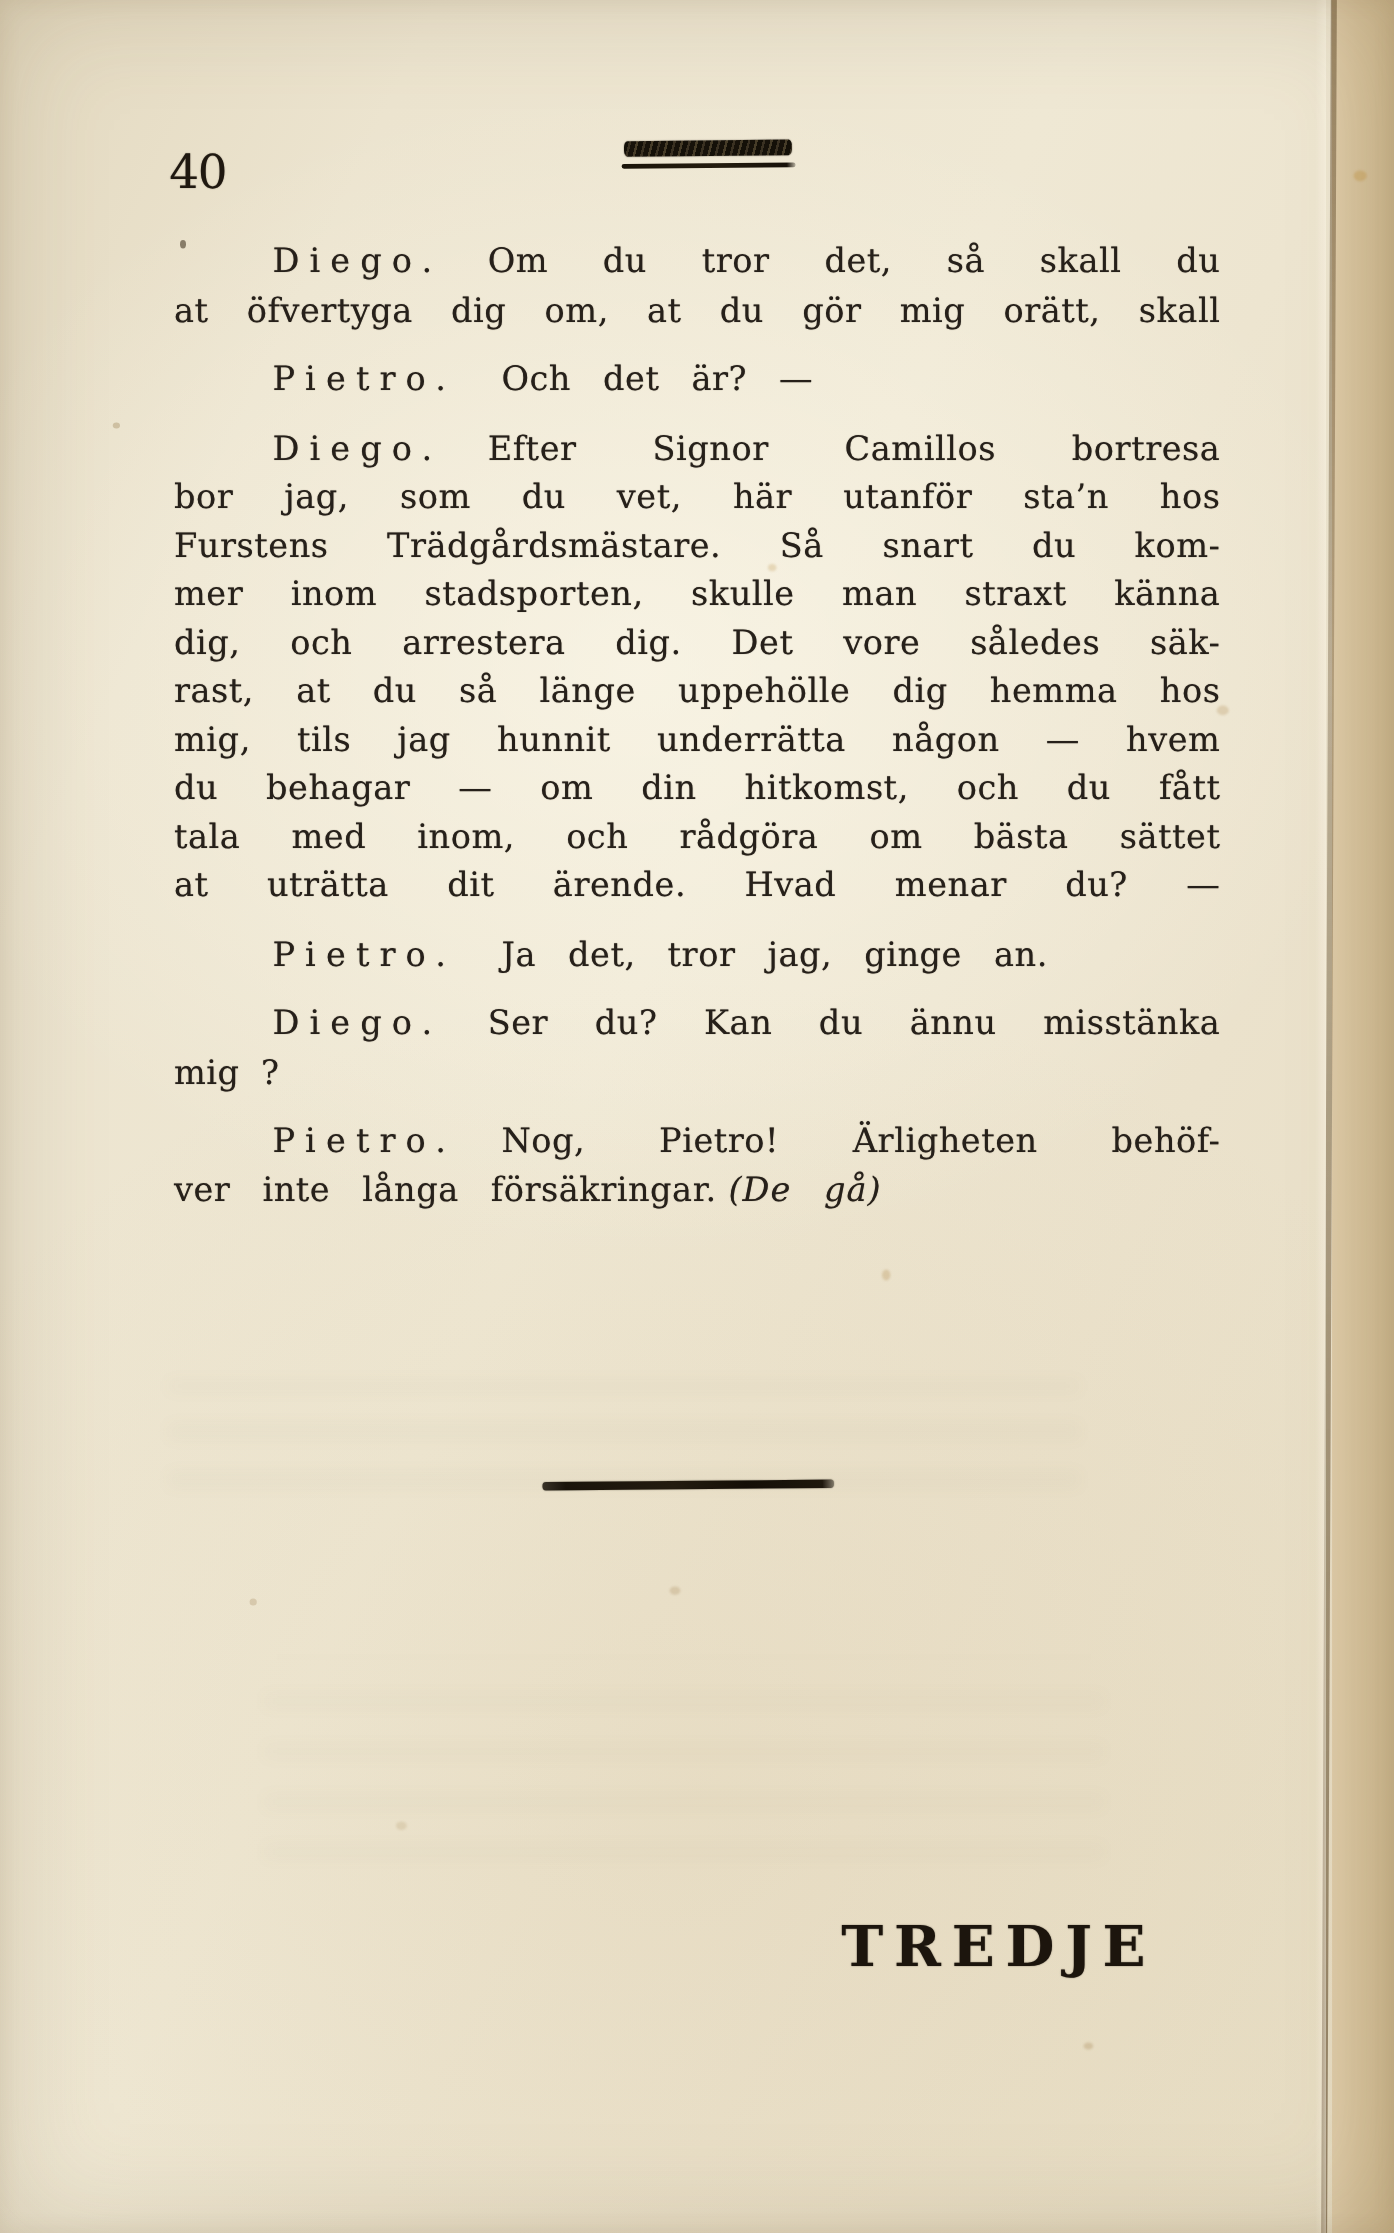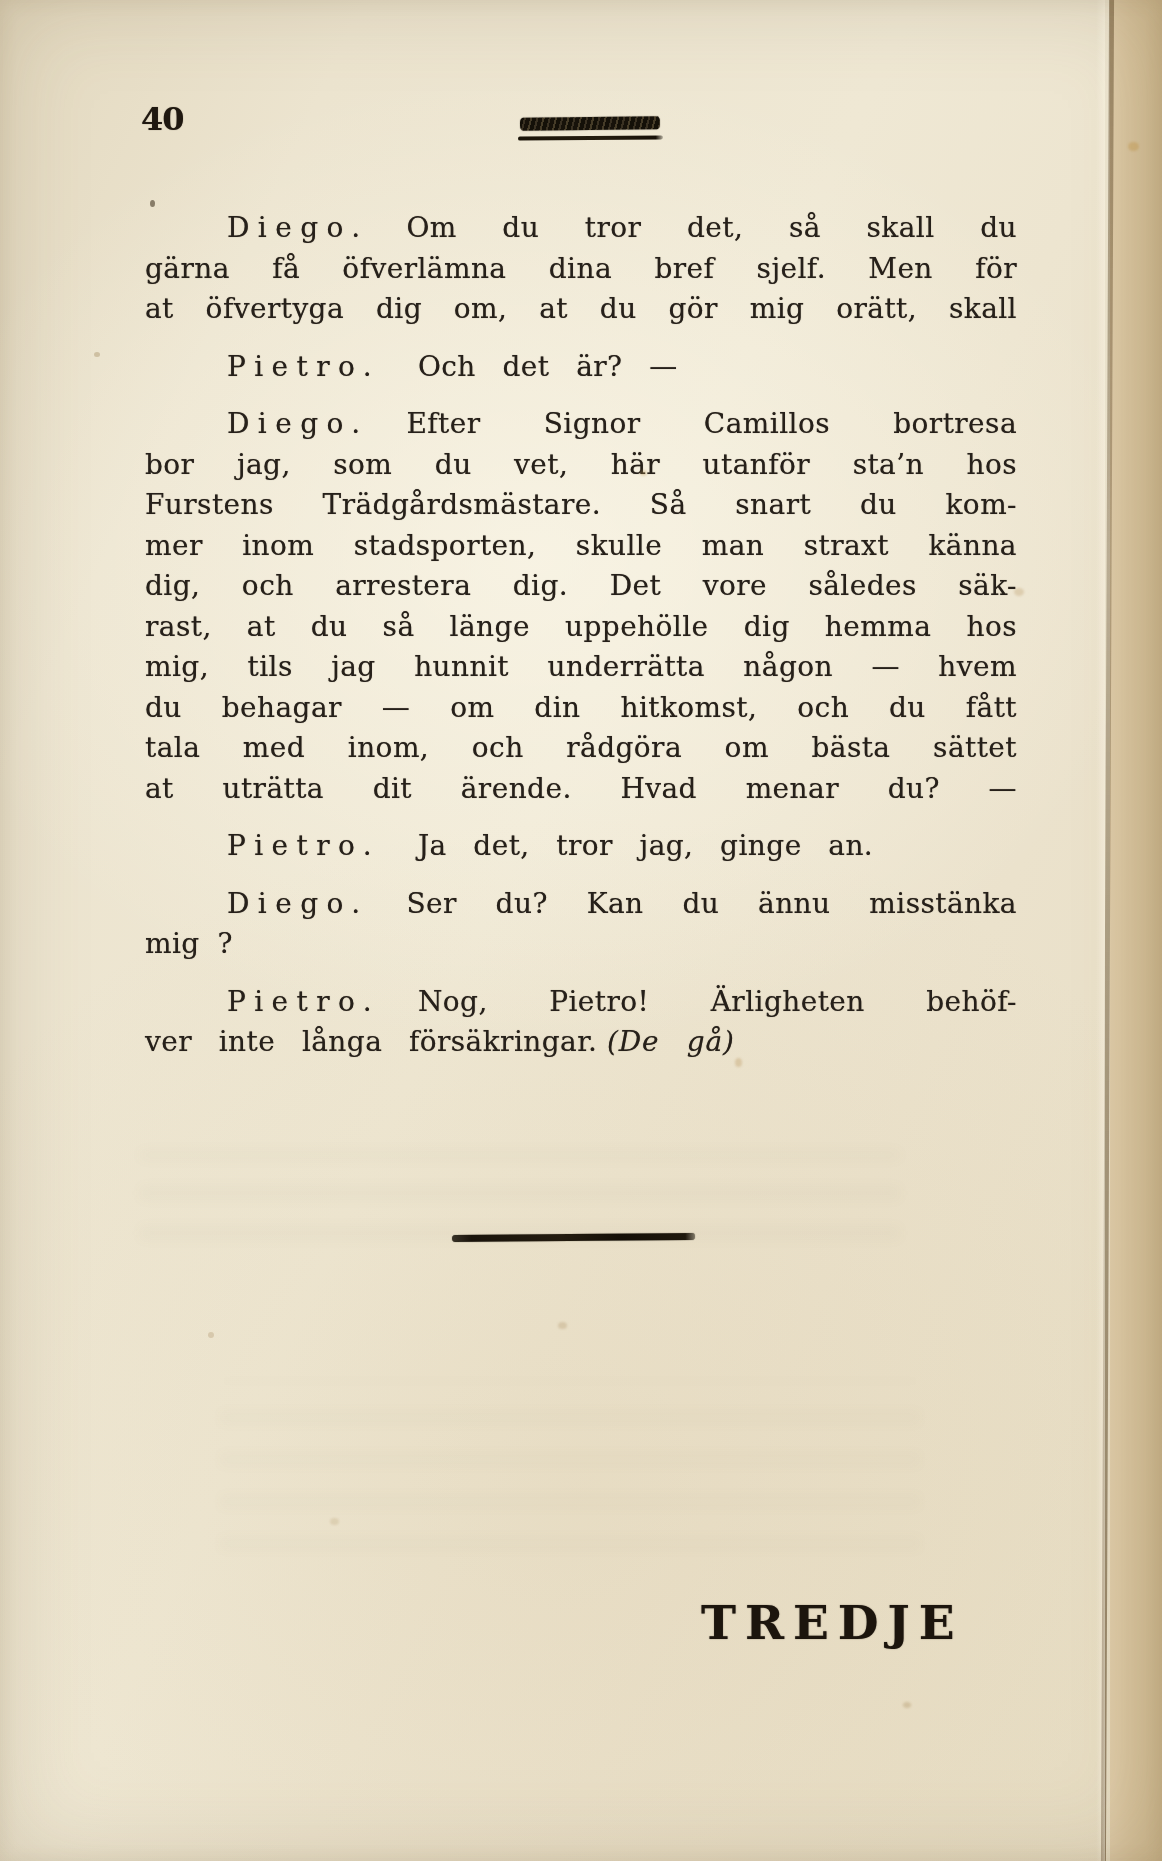--- a/index.html
+++ b/index.html
@@ -32,22 +32,22 @@
     filter:blur(0.6px);
     transform:rotate(0.25deg);
   }
   .crease-highlight{
     position:absolute;top:0;bottom:0;left:1096px;width:9px;
     background:linear-gradient(to right, rgba(255,250,235,0), rgba(255,250,235,0.5));
     pointer-events:none;
   }
 
   .page-number{
-    position:absolute;left:141px;top:100px;
-    font-size:32px;font-weight:bold;letter-spacing:-1px;
+    position:absolute;left:141px;top:122px;
+    font-size:39px;font-weight:normal;letter-spacing:-1px;
     color:#1f1810;
     text-shadow:0 0 1px rgba(30,20,10,0.55);
   }
 
   
   .ornament{position:absolute;left:520px;top:115px;width:142px;height:28px;}
   .ornament .bar{
     position:absolute;left:0;top:2px;width:140px;height:13px;
     background:
       repeating-linear-gradient(105deg, #141008 0 4px, #3a3122 4px 6px, #17120a 6px 10px, #463c28 10px 12px);
@@ -56,21 +56,21 @@
     transform:rotate(-0.6deg);
   }
   .ornament .rule{
     position:absolute;left:-2px;top:21px;width:145px;height:4px;
     background:linear-gradient(to right,#1a1409 0%,#241c0e 55%,#171109 95%,rgba(23,17,9,0.25) 100%);
     border-radius:2px;
     transform:rotate(-0.5deg);
   }
 
   .text-block{
-    position:absolute;left:145px;top:208px;width:872px;
+    position:absolute;left:145px;top:198px;width:872px;
     font-size:28px;line-height:40.5px;
     word-spacing:0.30em;letter-spacing:0.015em;
     color:#26201a;
     text-shadow:0 0 0.8px rgba(35,25,12,0.55);
   }
   .line{min-height:40.5px;}
   .line.j{text-align:justify;text-align-last:justify;text-justify:inter-word;}
   .line.indent{padding-left:82px;}
   .line.para{margin-top:17px;}
   .line.sp2{word-spacing:0.62em;}
@@ -125,21 +125,20 @@
 
   <div class="page-number">40</div>
 
   <div class="ornament">
     <div class="bar"></div>
     <div class="rule"></div>
   </div>
 
   <div class="text-block">
     <div class="line j indent"><span class="speaker">Diego.</span><span>Om du tror det, så skall du</span></div>
-    <div class="line j"><span>gärna få öfverlämna dina bref sjelf. Men för</span></div>
     <div class="line j"><span>at öfvertyga dig om, at du gör mig orätt, skall</span></div>
 
     <div class="line para indent sp2"><span class="speaker">Pietro.</span><span>Och det är? —</span></div>
 
     <div class="line para j indent"><span class="speaker">Diego.</span><span>Efter Signor Camillos bortresa</span></div>
     <div class="line j"><span>bor jag, som du vet, här utanför sta’n hos</span></div>
     <div class="line j"><span>Furstens Trädgårdsmästare. Så snart du kom-</span></div>
     <div class="line j"><span>mer inom stadsporten, skulle man straxt känna</span></div>
     <div class="line j"><span>dig, och arrestera dig. Det vore således säk-</span></div>
     <div class="line j"><span>rast, at du så länge uppehölle dig hemma hos</span></div>

